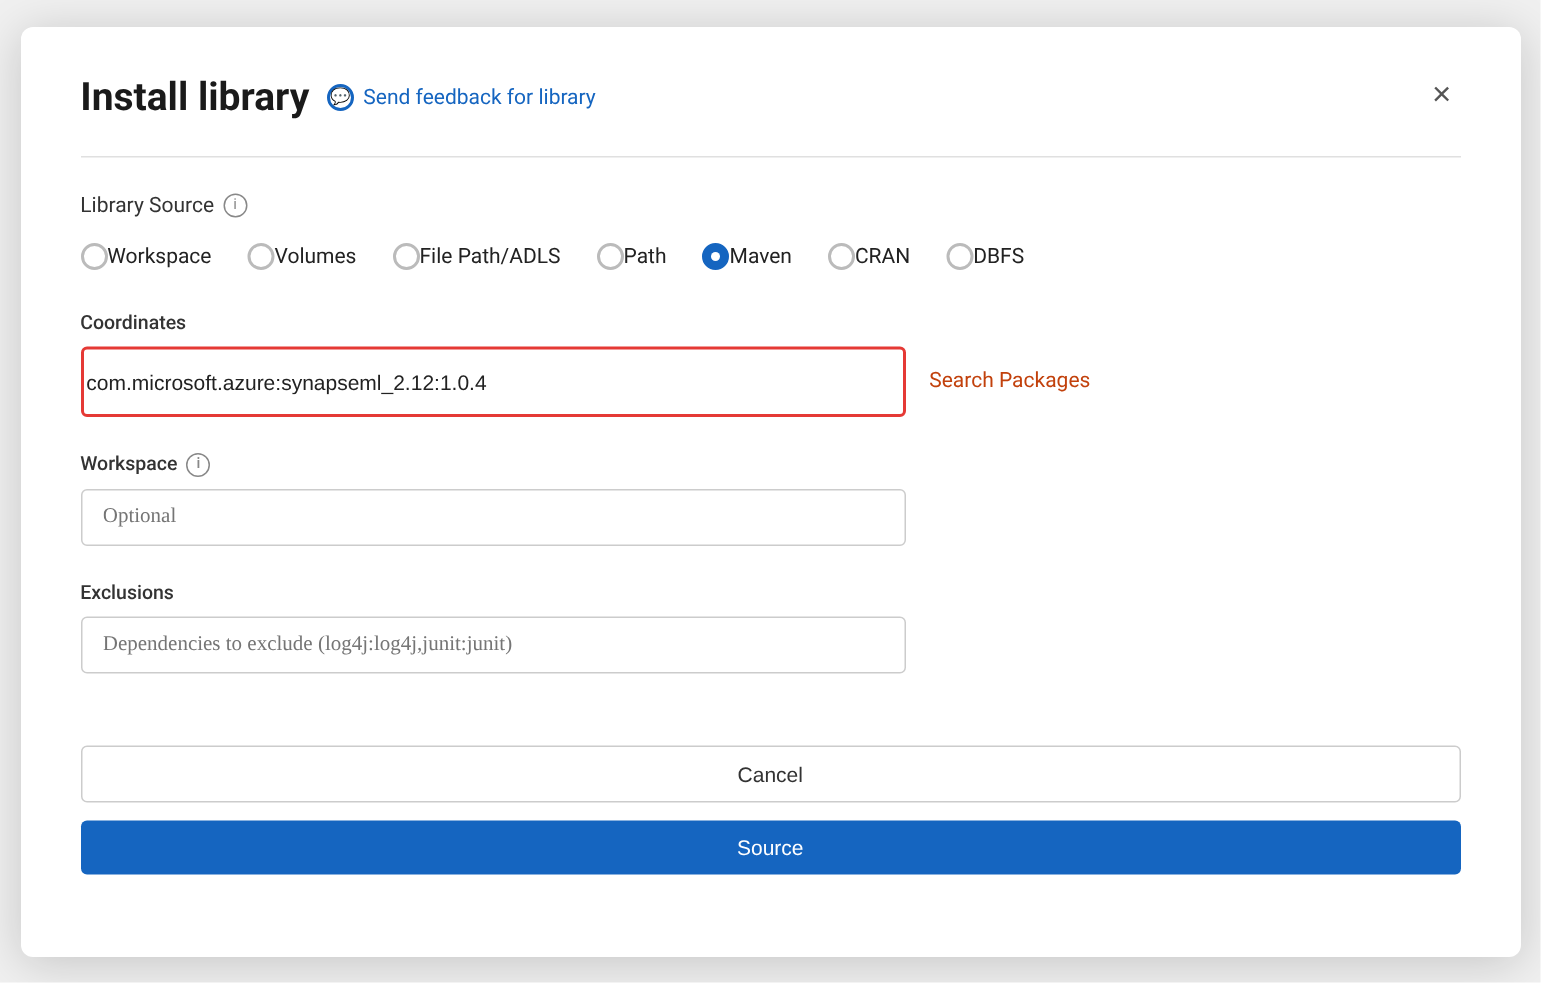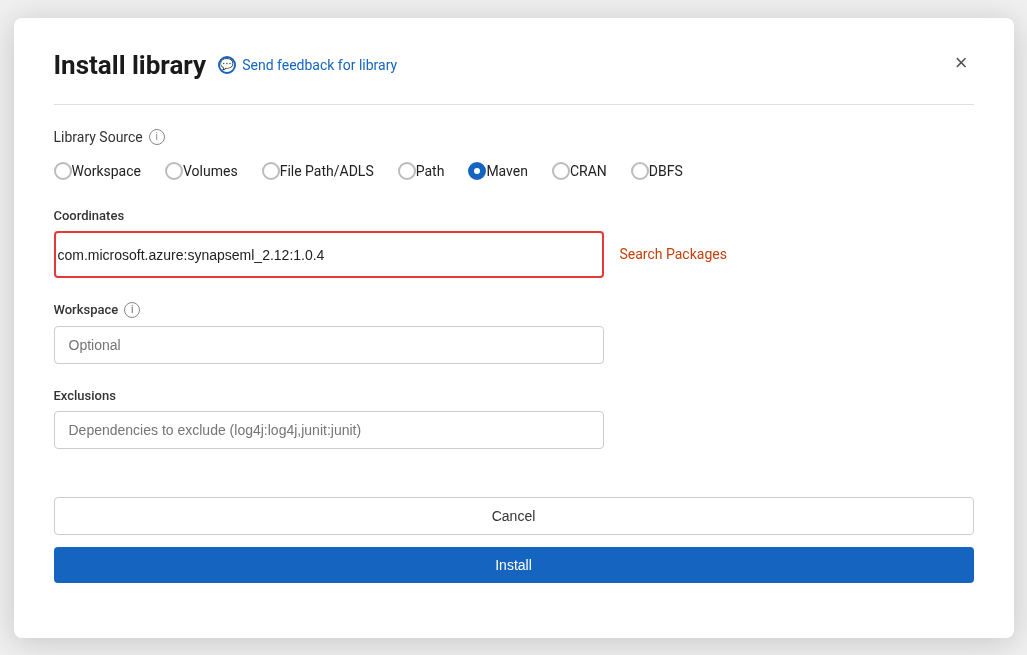--- a/index.html
+++ b/index.html
@@ -169,20 +169,21 @@
     }
     .text-input {
       border: 1px solid #ccc;
       border-radius: 4px;
       padding: 10px 14px;
       width: 550px;
       font-size: 14px;
       color: #999;
       background: #fff;
       outline: none;
+      font-family: Liberation Serif, serif;
     }
     .footer {
       display: flex;
       justify-content: flex-end;
       gap: 12px;
       margin-top: 48px;
       flex-direction: column;
     }
     .cancel-btn {
       background: #fff;
@@ -279,15 +280,15 @@
 
   <div class="field-section">
     <div class="field-label">
       <span>Exclusions</span>
     </div>
     <input class="text-input" type="text" placeholder="Dependencies to exclude (log4j:log4j,junit:junit)" style="">
   </div>
 
   <div class="footer">
     <button class="cancel-btn">Cancel</button>
-    <button class="install-btn">Install</button>
+    <button class="install-btn">Source</button>
   </div>
 </div>
 
 </body></html>

